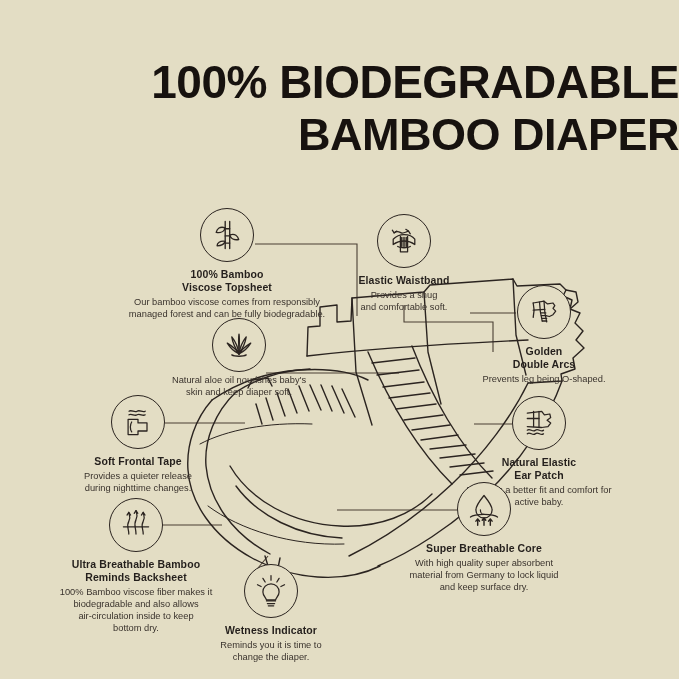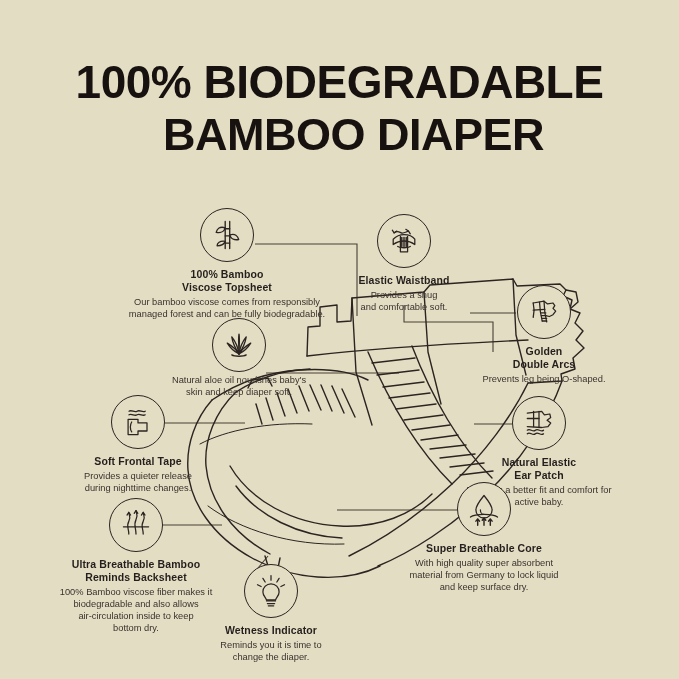--- a/index.html
+++ b/index.html
@@ -21,21 +21,21 @@
     width: 679px;
     height: 679px;
   }
 
   
   .title-block {
     position: absolute;
     top: 58px;
     left: 0;
     width: 679px;
-    text-align: center;
+    text-align: right;
     line-height: 1.06;
   }
   .title-line {
     display: block;
     font-size: 46px;
     font-weight: 700;
     letter-spacing: -0.5px;
     color: #17120f;
   }
   .title-line.line2 {

